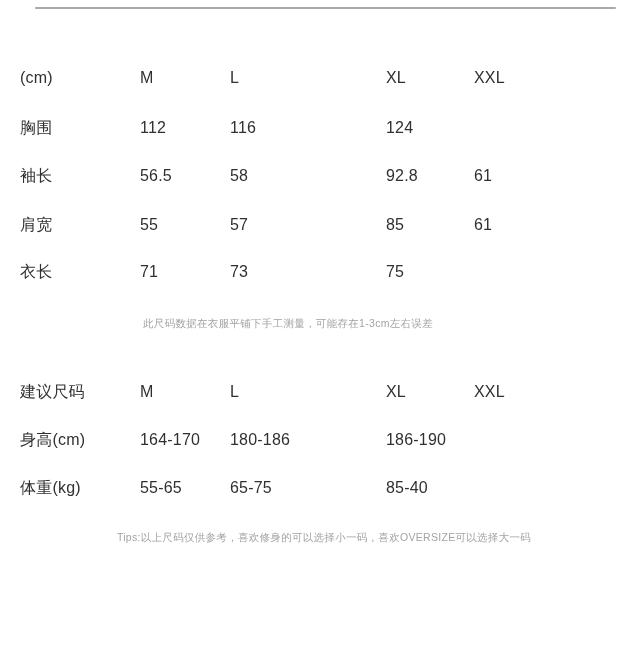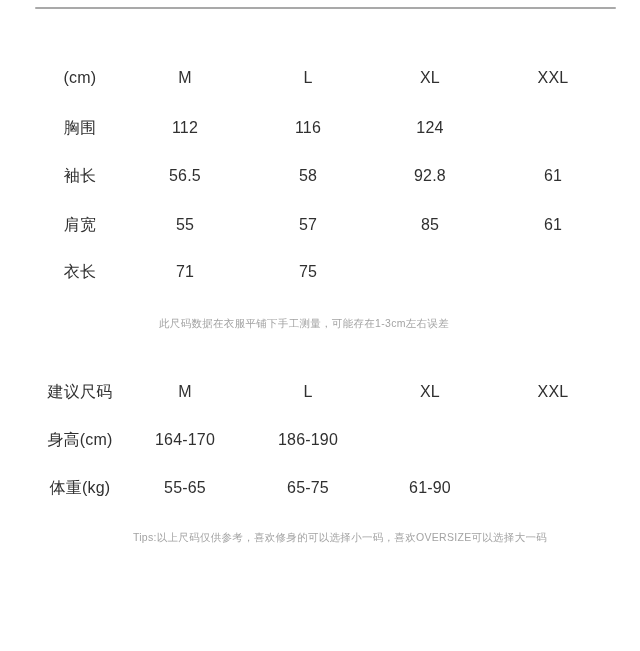--- a/index.html
+++ b/index.html
@@ -33,30 +33,30 @@
     left: 0;
     width: 632px;
     padding-left: 20px;
     box-sizing: content-box;
     display: grid;
     grid-template-columns: 120px 90px 156px 88px 158px;
     align-items: center;
     height: 22px;
   }
   .cell {
-    text-align: center;
+    text-align: left;
     font-size: 16px;
     line-height: 22px;
     color: #303030;
     letter-spacing: 0.2px;
     white-space: nowrap;
   }
   .note {
     position: absolute;
-    left: 16px;
+    left: 0;
     width: 576px;
     text-align: center;
     font-size: 10.5px;
     line-height: 15px;
     color: #a3a3a3;
     letter-spacing: 0.3px;
   }
   
   .r-head1 { top: 67px; }
   .r-m1 { top: 117px; }
@@ -103,41 +103,43 @@
     <div class="cell">肩宽</div>
     <div class="cell">55</div>
     <div class="cell">57</div>
     <div class="cell">85</div>
     <div class="cell">61</div>
   </div>
 
   <div class="trow r-m4">
     <div class="cell">衣长</div>
     <div class="cell">71</div>
+    <div class="cell">73</div>
     <div class="cell">75</div>
   </div>
 
   <div class="note n-measure">此尺码数据在衣服平铺下手工测量，可能存在1-3cm左右误差</div>
 
   <div class="trow r-head2">
     <div class="cell">建议尺码</div>
     <div class="cell">M</div>
     <div class="cell">L</div>
     <div class="cell">XL</div>
     <div class="cell">XXL</div>
   </div>
 
   <div class="trow r-s1">
     <div class="cell">身高(cm)</div>
     <div class="cell">164-170</div>
+    <div class="cell">180-186</div>
     <div class="cell">186-190</div>
   </div>
 
   <div class="trow r-s2">
     <div class="cell">体重(kg)</div>
     <div class="cell">55-65</div>
     <div class="cell">65-75</div>
-    <div class="cell">61-90</div>
+    <div class="cell">85-40</div>
   </div>
 
   <div class="note n-tips">Tips:以上尺码仅供参考，喜欢修身的可以选择小一码，喜欢OVERSIZE可以选择大一码</div>
 
 </div>
 
 </body></html>

